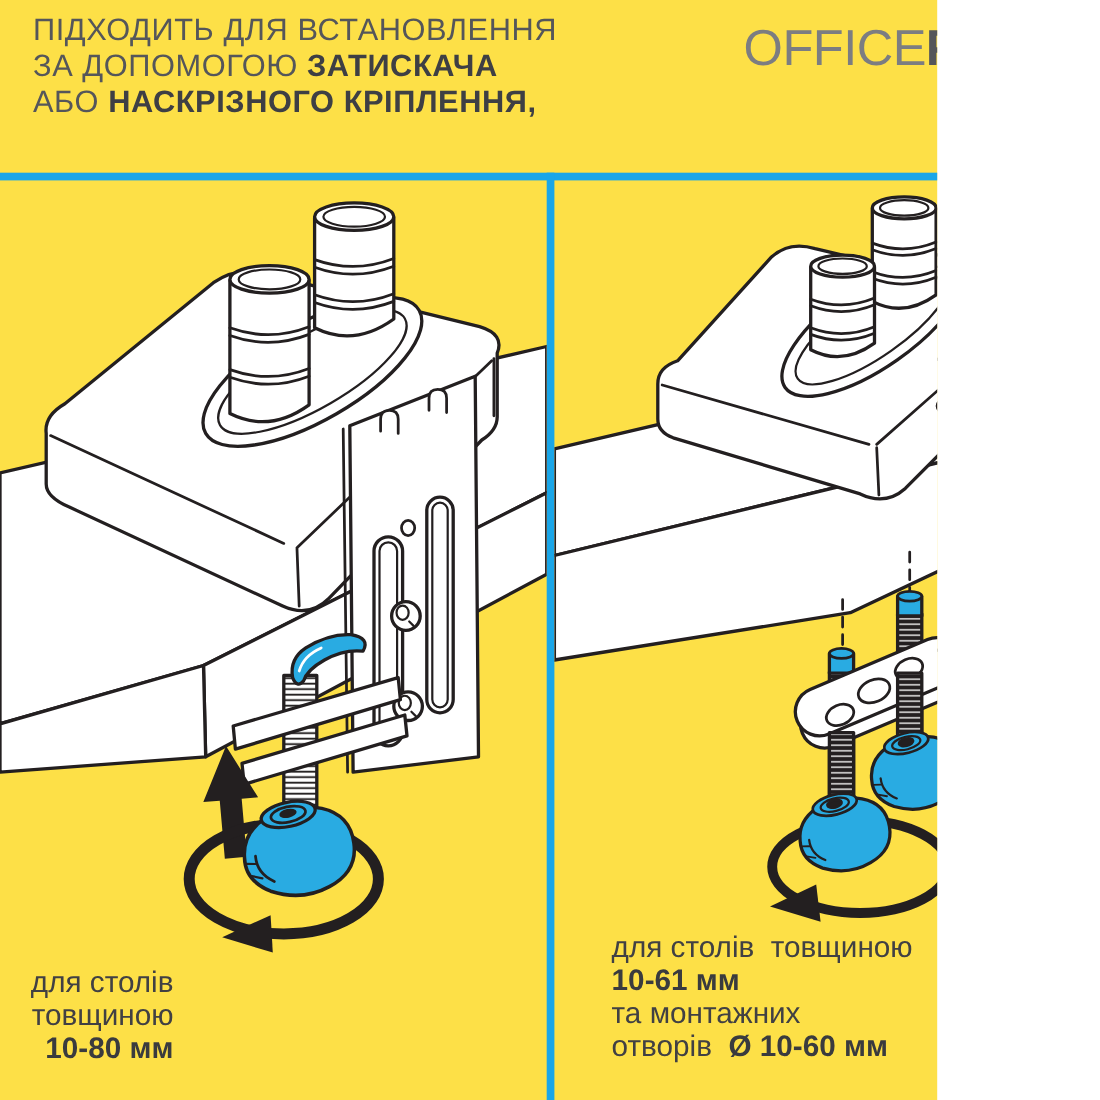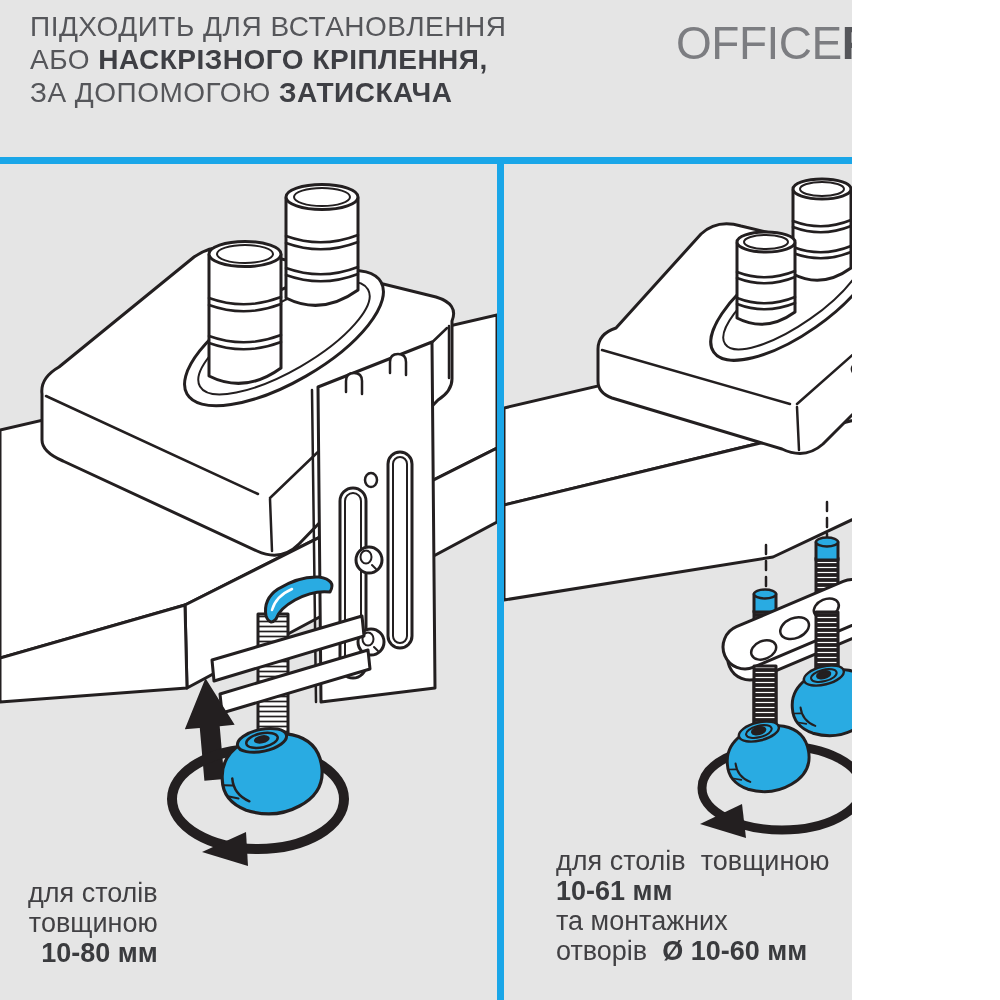--- a/index.html
+++ b/index.html
@@ -1,16 +1,16 @@
 <!DOCTYPE html>
 <html><head>
 <meta charset="utf-8">
 <style>
   html,body{margin:0;padding:0;background:#fff;}
-  .page{position:relative;width:852px;height:1000px;background:#e5e5e5;overflow:hidden;
+  .page{position:relative;width:852px;height:1000px;background:#fde047;overflow:hidden;
         font-family:"Liberation Sans","DejaVu Sans",sans-serif;}
   
   .header{position:absolute;left:30px;top:10px;width:660px;
           font-size:28px;line-height:33px;letter-spacing:.5px;color:#55565a;font-weight:400;}
   .header b{font-weight:700;color:#3e3f44;}
   
   .logo{position:absolute;left:676px;top:16px;font-size:46px;letter-spacing:-.5px;white-space:nowrap;}
   .logo .lt{font-weight:400;color:#7c7d81;}
   .logo .bd{font-weight:700;color:#55565a;}
   .logo .o-wrap{position:relative;display:inline-block;}
@@ -27,22 +27,22 @@
   .cap-right{left:556px;top:846px;}
   svg *{vector-effect:none;}
 </style>
 </head>
 <body>
 
 <div class="page">
 
   <div class="header">
     <div><span>ПІДХОДИТЬ ДЛЯ ВСТАНОВЛЕННЯ</span></div>
+    <div><span>ЗА ДОПОМОГОЮ </span><b>ЗАТИСКАЧА</b></div>
     <div><span>АБО </span><b>НАСКРІЗНОГО КРІПЛЕННЯ,</b></div>
-    <div><span>ЗА ДОПОМОГОЮ </span><b>ЗАТИСКАЧА</b></div>
   </div>
 
   <div class="logo"><span class="lt">OFFICE</span><span class="bd">PR</span><span class="bd o-wrap"><span>O</span><svg viewBox="0 0 30 30">
           <path d="M4,2 L4,24 L10,18.5 L14.5,28 L18.5,26 L14,16.8 L22,16 Z" transform="rotate(-40 13 15)" fill="#29abe2" stroke="#ffffff" stroke-width="2" stroke-linejoin="round"></path>
         </svg></span></div>
 
   <div class="hdiv"></div>
   <div class="vdiv"></div>
 
   <svg class="illus" style="left:0" width="497" height="706" viewBox="0 164 497 706">

